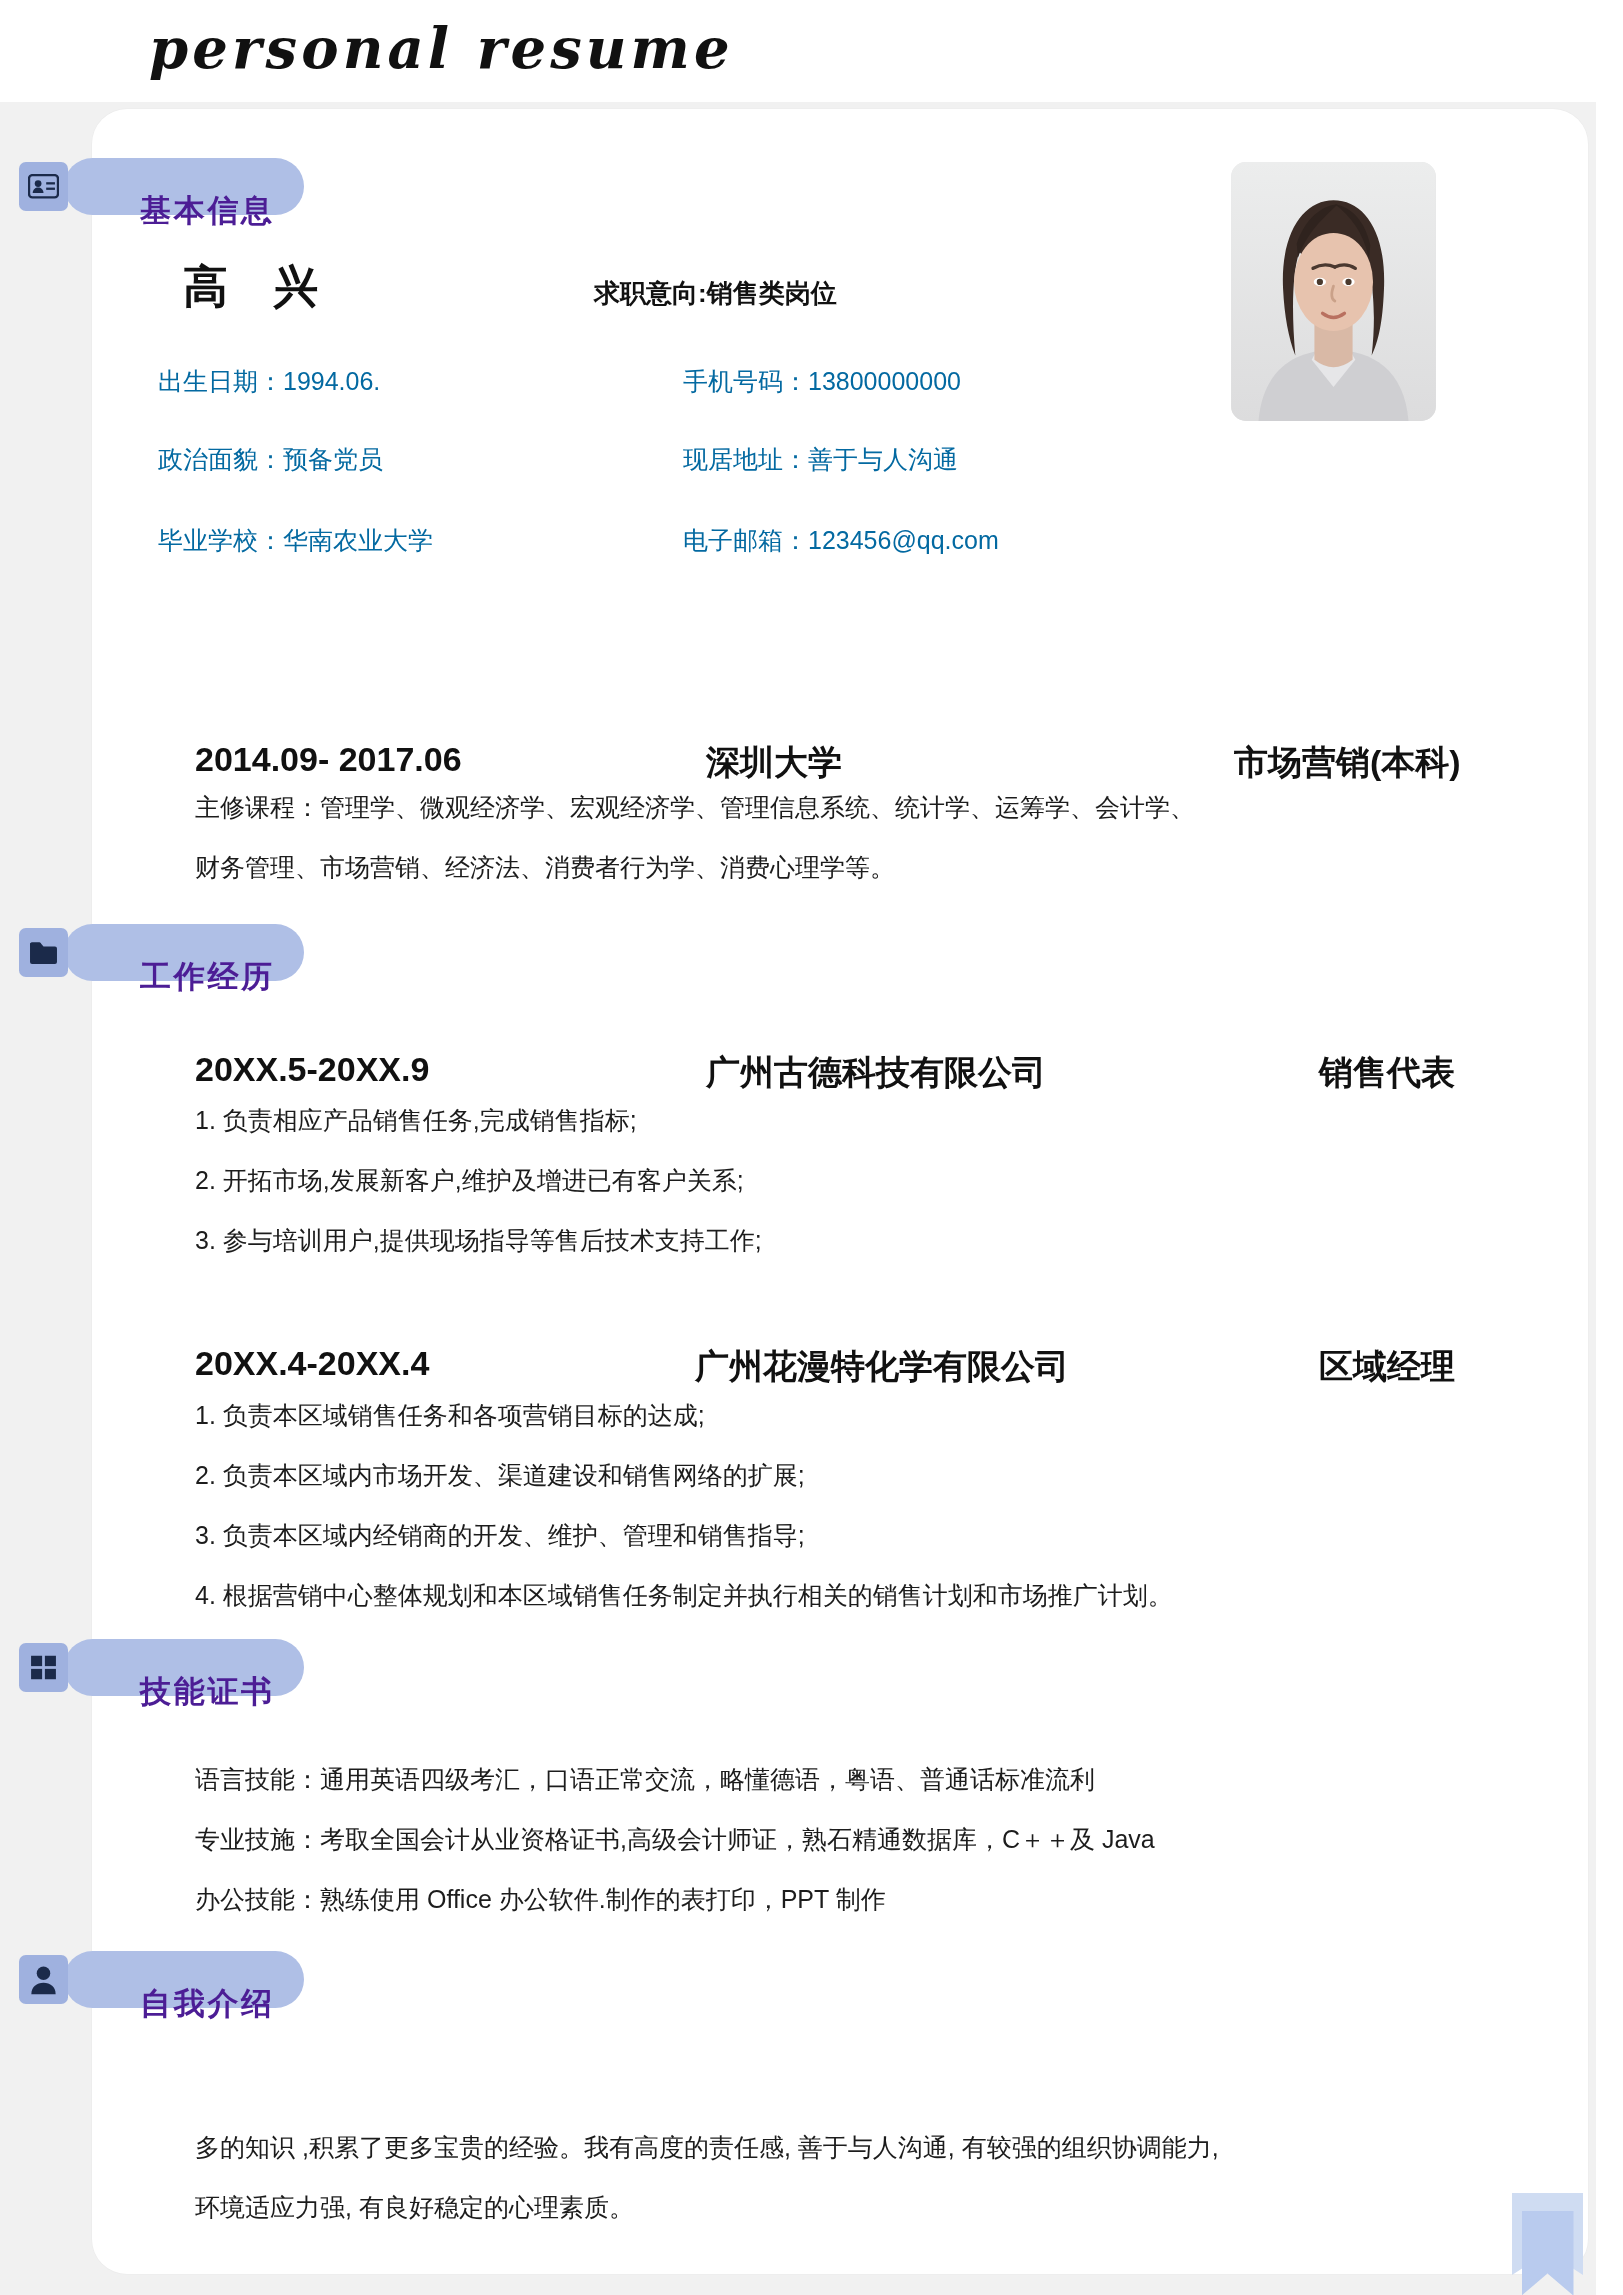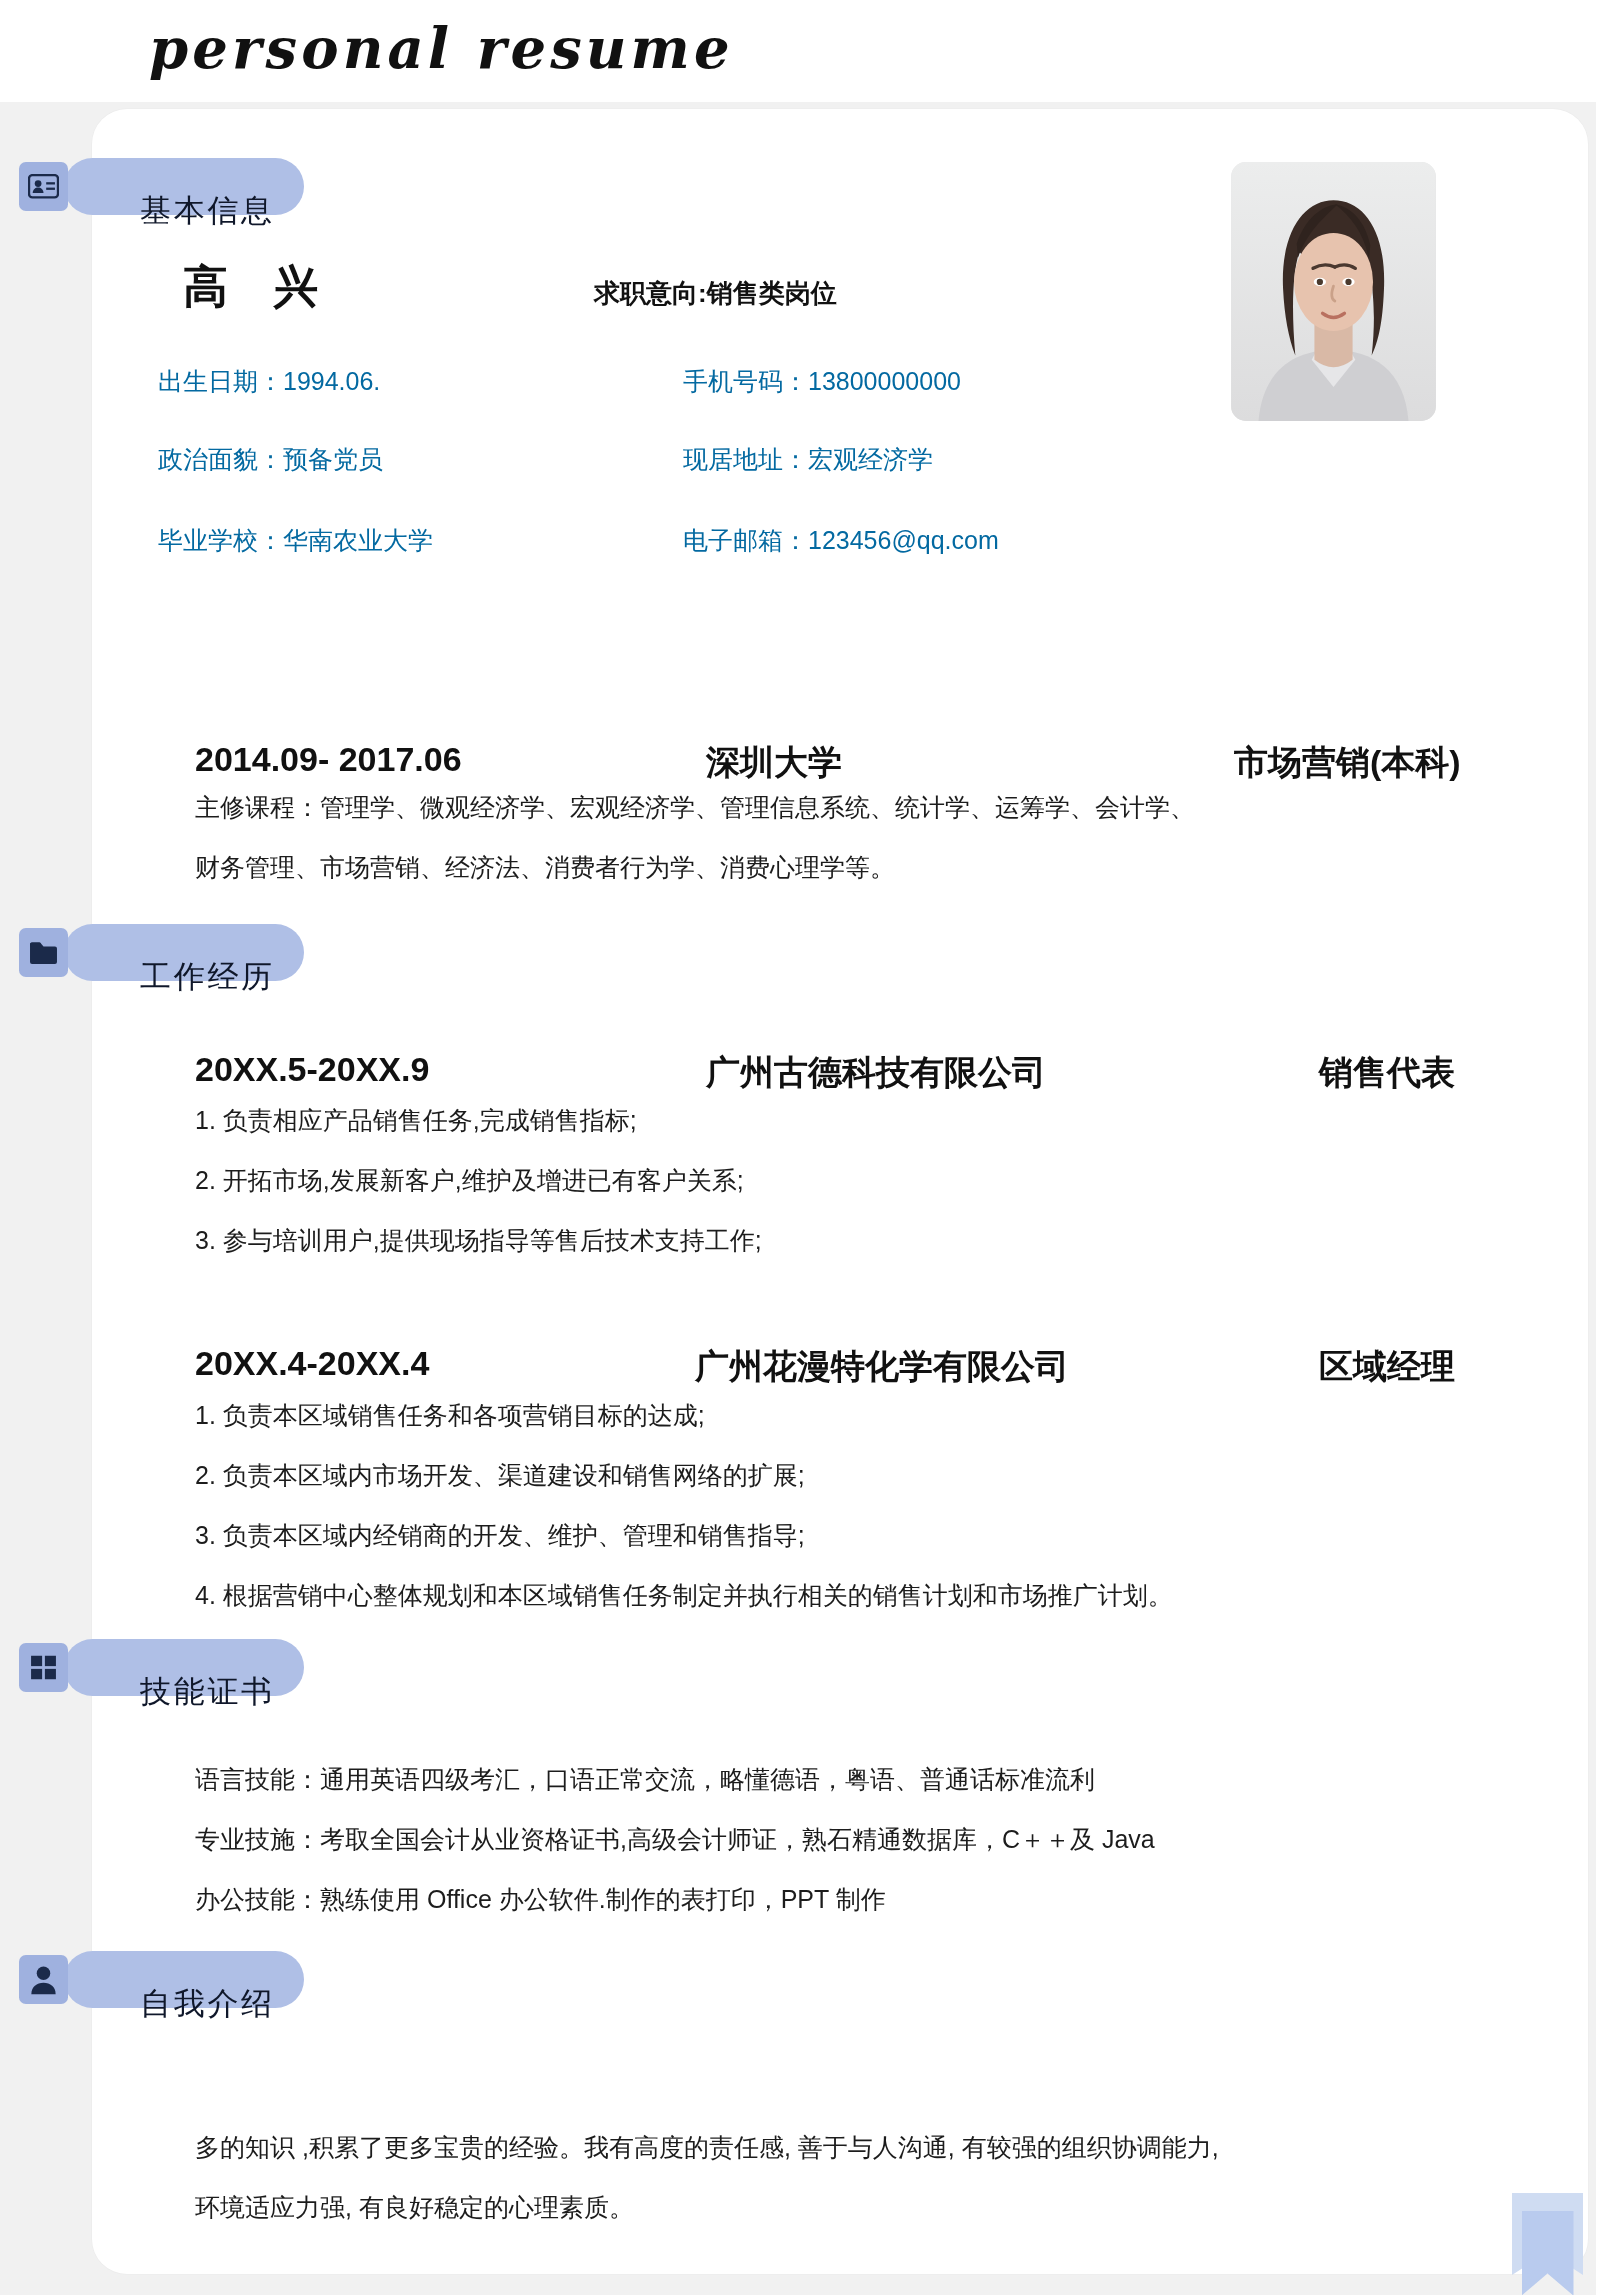--- a/index.html
+++ b/index.html
@@ -84,22 +84,22 @@
     background: #afbfe6;
     border-radius: 29px;
     display: flex;
     align-items: center;
     padding-left: 76px;
     padding-right: 29px;
     box-sizing: border-box;
   }
   .sec .pill-label {
     font-size: 31px;
-    font-weight: 400;
-    color: #0f172a;
+    font-weight: 700;
+    color: #4c1d95;
     letter-spacing: 2.7px;
     white-space: nowrap;
     margin-top: 48px;
   }
   .sec .ic {
     position: absolute;
     left: 19px;
     top: 4.1px;
     width: 49px;
     height: 49px;
@@ -213,21 +213,21 @@
   <div class="field" style="left:158px; top:365px;">
     <span>出生日期：</span><span>1994.06.</span>
   </div>
   <div class="field" style="left:683px; top:365px;">
     <span>手机号码：</span><span>13800000000</span>
   </div>
   <div class="field" style="left:158px; top:443px;">
     <span>政治面貌：</span><span>预备党员</span>
   </div>
   <div class="field" style="left:683px; top:443px;">
-    <span>现居地址：</span><span>宏观经济学</span>
+    <span>现居地址：</span><span>善于与人沟通</span>
   </div>
   <div class="field" style="left:158px; top:524px;">
     <span>毕业学校：</span><span>华南农业大学</span>
   </div>
   <div class="field" style="left:683px; top:524px;">
     <span>电子邮箱：</span><span>123456@qq.com</span>
   </div>
 
   <div class="photo">
     <svg width="205" height="259" viewBox="0 0 300 380">

